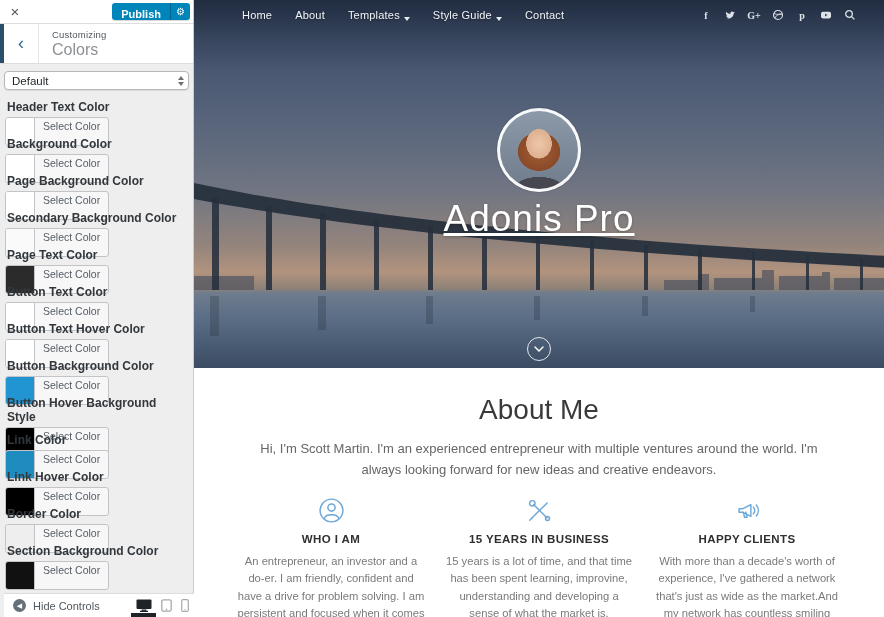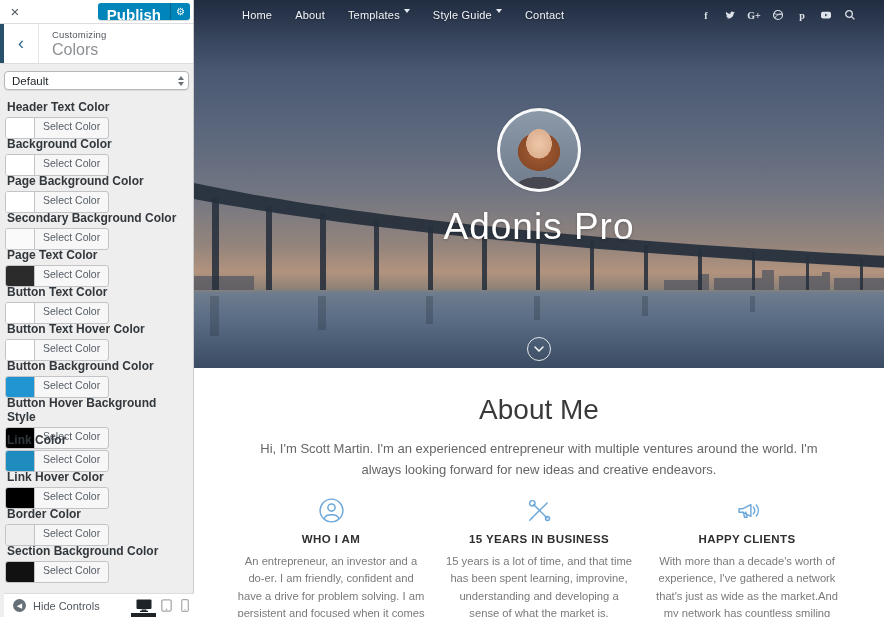--- a/index.html
+++ b/index.html
@@ -7,21 +7,21 @@
        font-family:"Liberation Sans",sans-serif;-webkit-font-smoothing:antialiased;}
 
   
   .sidebar{position:absolute;left:0;top:0;width:194px;height:617px;background:#eeeeee;
            border-right:1px solid #ccc;box-sizing:border-box;}
   .cz-topbar{height:23px;background:#fff;border-bottom:1px solid #ddd;display:flex;align-items:center;}
   .cz-close{width:30px;height:100%;display:flex;align-items:center;justify-content:center;
             font-size:15px;color:#50575e;cursor:pointer;}
   .cz-pubgroup{margin-left:auto;display:flex;height:17px;margin-right:3px;border-radius:3px;overflow:hidden;
                box-shadow:0 1px 0 rgba(0,0,0,.15);}
-  .cz-publish{background:#0085ba;color:#fff;font-size:15px;font-weight:bold;border:none;
+  .cz-publish{background:#0085ba;color:#fff;font-size:11px;font-weight:bold;border:none;
               padding:3px 9px;line-height:17px;cursor:pointer;}
   .cz-gear{background:#0085ba;border-left:1px solid rgba(0,0,0,.25);color:#fff;width:19px;
            display:flex;align-items:center;justify-content:center;font-size:10px;cursor:pointer;}
   .cz-header{height:39px;background:#fff;border-bottom:1px solid #ddd;display:flex;align-items:stretch;position:relative;}
   .cz-accent{width:4px;background:#28506b;}
   .cz-back{width:34px;display:flex;align-items:center;justify-content:center;border-right:1px solid #e5e5e5;
            color:#2e6a8e;font-size:18px;cursor:pointer;}
   .cz-titles{padding:5px 0 0 13px;}
   .cz-crumb{font-size:9.5px;color:#50575e;letter-spacing:.2px;}
   .cz-panel-title{font-size:16px;color:#8c8f94;margin-top:1px;}
@@ -29,21 +29,21 @@
   .cz-field-label{display:block;font-size:12px;font-weight:bold;color:#32373c;margin:0 7px 4px 7px;}
   .cz-select{margin:0 4px 0 4px;height:17px;background:#fff;border:1px solid #b6b6b6;border-radius:4px;
              display:flex;align-items:center;padding:0 4px 0 7px;font-size:11.5px;color:#1d2327;
              box-shadow:0 1px 1px rgba(0,0,0,.08);cursor:pointer;}
   .cz-select .arrows{margin-left:auto;display:flex;flex-direction:column;gap:2px;}
   .cz-select .arrows i{display:block;width:0;height:0;border-left:3.5px solid transparent;border-right:3.5px solid transparent;}
   .cz-select .arrows i.up{border-bottom:4px solid #6a6f75;}
   .cz-select .arrows i.dn{border-top:4px solid #6a6f75;}
   .color-control{margin:10px 0 0 0;height:27px;}
   .color-control .cz-field-label{margin-bottom:3px;}
-  .color-btn{display:inline-flex;height:22px;margin-left:5px;border:1px solid #c3c4c7;border-radius:3px;
+  .color-btn{display:inline-flex;height:29px;margin-left:5px;border:1px solid #c3c4c7;border-radius:3px;
              background:#f7f7f7;overflow:hidden;cursor:pointer;align-items:stretch;padding:0;}
   .color-swatch{width:28px;border-right:1px solid #c3c4c7;}
   .color-btn-label{font-size:10.5px;color:#555d66;line-height:17px;padding:0 8px;white-space:nowrap;}
   .cz-footer{position:absolute;left:4px;bottom:0;width:100%;height:24px;background:#fff;border-top:1px solid #ddd;
              display:flex;align-items:center;box-sizing:border-box;}
   .collapse-circle{width:13px;height:13px;border-radius:50%;background:#667078;color:#fff;margin-left:9px;
                    display:flex;align-items:center;justify-content:center;font-size:7px;cursor:pointer;}
   .hide-controls-label{font-size:11px;color:#50575e;margin-left:7px;}
   .device-btns{margin-left:auto;display:flex;align-items:center;gap:9px;margin-right:8px;}
   .device-btn{display:flex;align-items:center;justify-content:center;cursor:pointer;}
@@ -54,38 +54,38 @@
   .hero{position:relative;width:100%;height:368px;overflow:hidden;
     background:linear-gradient(to bottom,
       #2c3a50 0px,#41506a 42px,#57647b 120px,#707582 190px,
       #93847c 245px,#b2937e 272px,#8d8176 289px,
       #6e7c8e 293px,#5b6e86 318px,#46586f 350px,#3a4b62 368px);}
   .hero-bridge{position:absolute;left:0;top:0;width:100%;height:100%;}
   .hero::before{content:"";position:absolute;left:0;top:0;width:100%;height:70px;
       background:linear-gradient(rgba(14,24,40,.38),rgba(14,24,40,0));pointer-events:none;}
   .site-nav{position:absolute;left:0;top:0;width:100%;height:30px;display:flex;align-items:center;z-index:5;}
   .nav-menu{display:flex;gap:23px;padding-left:48px;}
-  .nav-item{font-size:11px;color:#f2f5f9;letter-spacing:.2px;cursor:pointer;display:flex;align-items:flex-start;gap:4px;
+  .nav-item{font-size:11px;color:#f2f5f9;letter-spacing:.2px;cursor:pointer;display:flex;align-items:flex-end;gap:4px;
             text-shadow:0 1px 2px rgba(0,0,0,.35);}
   .nav-caret{display:inline-block;width:0;height:0;border-left:3.5px solid transparent;
              border-right:3.5px solid transparent;border-top:4px solid #e8edf4;}
   .social-bar{margin-left:auto;display:flex;align-items:center;gap:12px;padding-right:28px;}
   .soc{width:12px;height:12px;display:flex;align-items:center;justify-content:center;cursor:pointer;opacity:.92;}
   .soc-letter{font:bold 10px "Liberation Serif",serif;color:#eef2f7;}
   .hero-content{position:absolute;left:0;top:0;width:100%;height:100%;display:flex;flex-direction:column;
                 align-items:center;z-index:4;}
   .avatar{margin-top:108px;width:78px;height:78px;border-radius:50%;border:3px solid rgba(255,255,255,.95);
      box-shadow:0 0 0 1px rgba(0,0,0,.08);
      background:
        radial-gradient(ellipse 26% 30% at 50% 42%, #eec8a8 0%, #ddb090 62%, rgba(221,176,144,0) 64%),
        radial-gradient(ellipse 46% 42% at 50% 52%, #a35d35 0%, #8a4a28 58%, rgba(138,74,40,0) 60%),
        radial-gradient(ellipse 42% 18% at 50% 97%, #474752 0%, #474752 68%, rgba(71,71,82,0) 70%),
        linear-gradient(180deg,#8b99a9 0%,#707c8b 100%);}
-  .site-title{margin-top:14px;font-size:37px;color:#ffffff;letter-spacing:1px;
-              text-shadow:0 1px 3px rgba(0,0,0,.25);}
+  .site-title{margin-top:6px;font-size:37px;color:#ffffff;letter-spacing:1px;
+              text-shadow:0 1px 3px rgba(0,0,0,.25);text-decoration:underline;}
   .site-tagline{margin-top:13px;font-size:12px;color:rgba(255,255,255,.96);letter-spacing:.3px;
                 text-shadow:0 1px 2px rgba(0,0,0,.3);}
   .scroll-btn{position:absolute;bottom:7px;left:50%;transform:translateX(-50%);width:22px;height:22px;
               border:1.5px solid rgba(255,255,255,.85);border-radius:50%;display:flex;align-items:center;
               justify-content:center;cursor:pointer;}
   
   .about{padding-top:26px;text-align:center;}
   .about-title{font-size:28px;color:#3a3a3a;font-weight:normal;margin:0;}
   .about-intro{width:560px;margin:12px auto 0;font-size:13px;line-height:1.62;color:#666;}
   .features-row{display:flex;padding:0 42px;margin-top:17px;gap:18px;}

